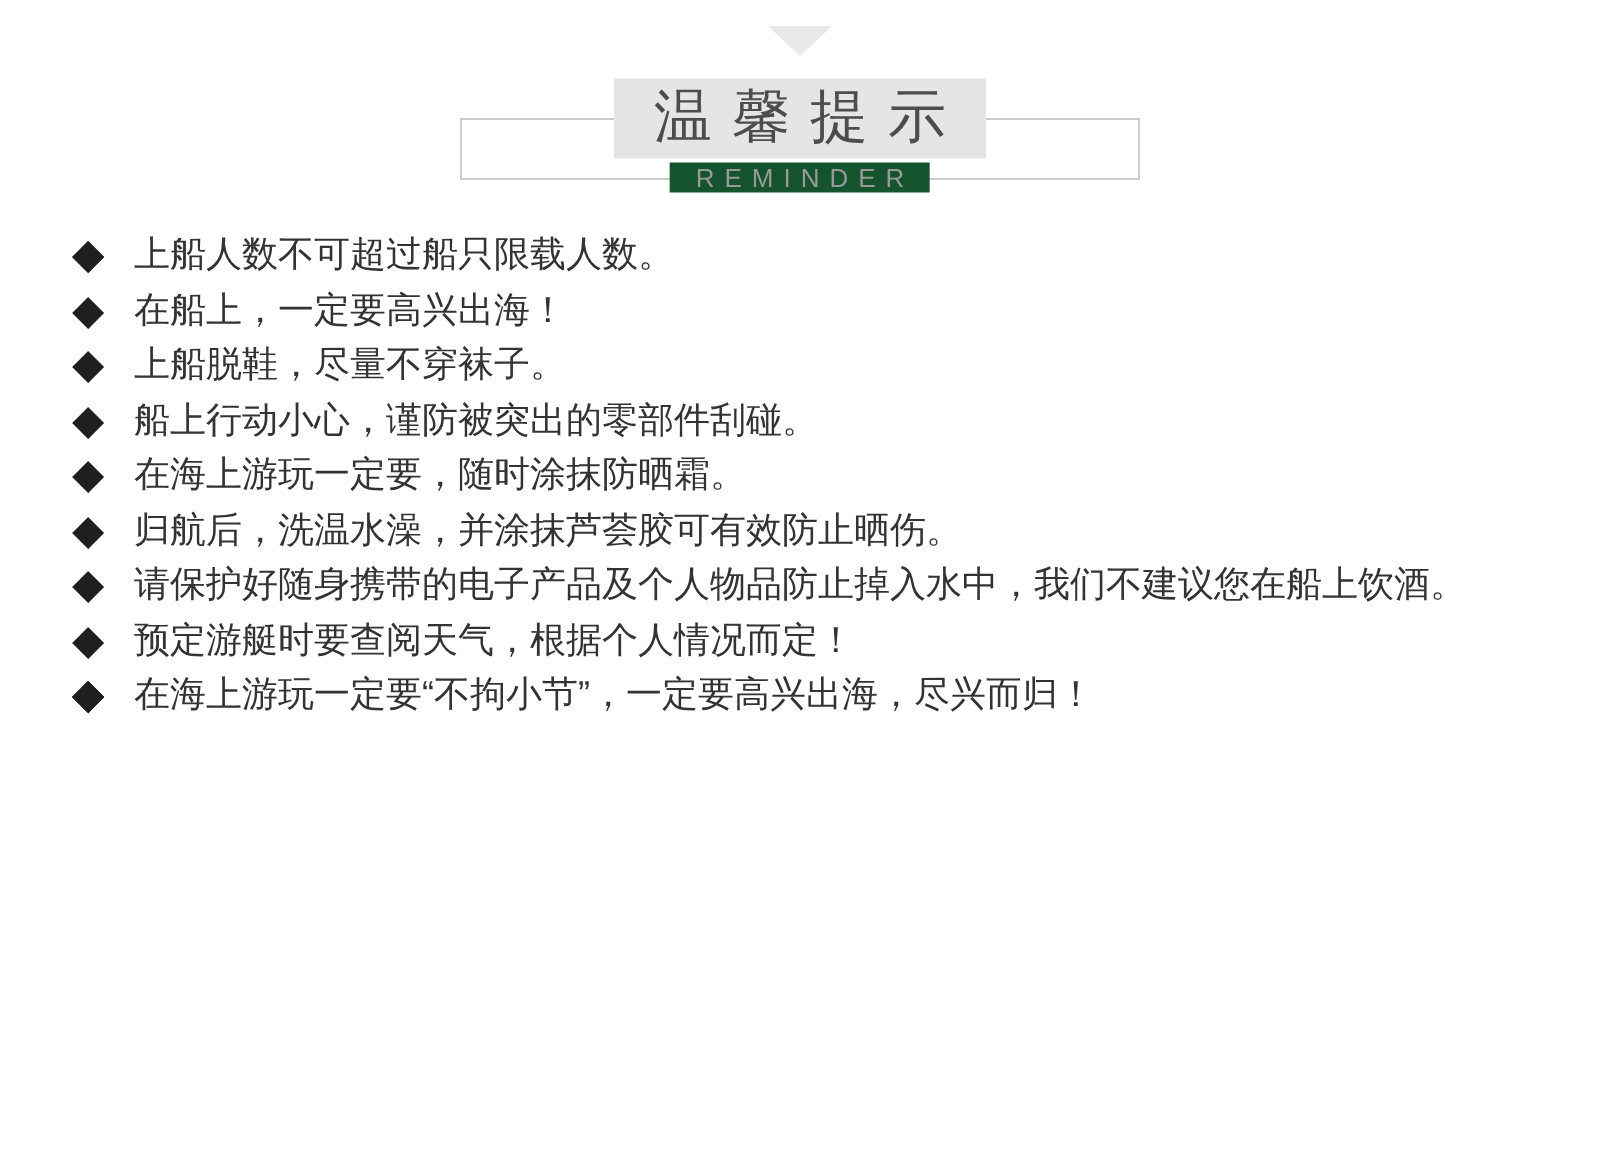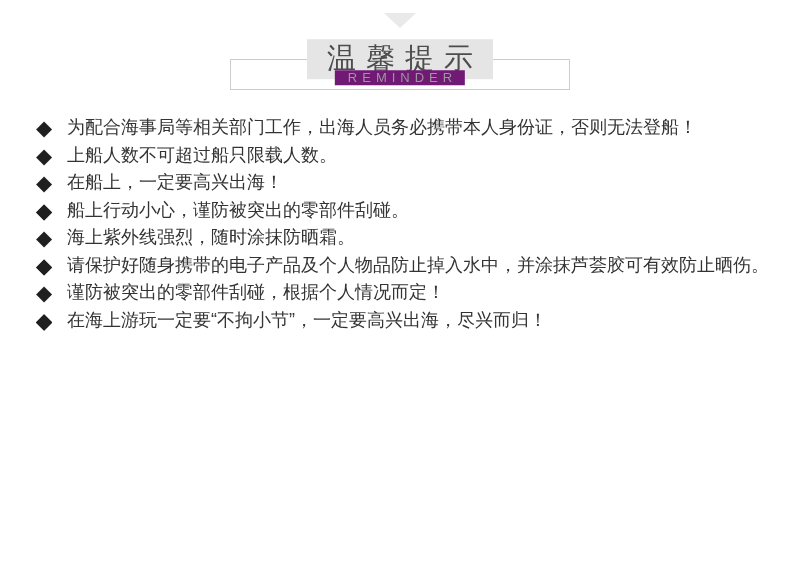--- a/index.html
+++ b/index.html
@@ -38,23 +38,23 @@
     background: #e5e5e5;
     padding: 0 10px 0 20px;
     font-size: 29px;
     font-weight: normal;
     color: #4d4d4d;
     letter-spacing: 10px;
     white-space: nowrap;
   }
   .subtitle {
     position: absolute;
-    bottom: 12px; left: 50%;
+    bottom: 1px; left: 50%;
     transform: translate(-50%, 55%);
-    background: #701a75;
+    background: #14532d;
     padding: 0 8px 0 13px;
     font-size: 13px;
     color: #999999;
     letter-spacing: 5px;
     white-space: nowrap;
   }
 
   
   ul.tips {
     list-style: none;
@@ -85,51 +85,52 @@
   <div class="triangle"></div>
 
   <div class="title-box">
     <span class="title">温馨提示</span>
     <span class="subtitle">REMINDER</span>
   </div>
 
   <ul class="tips">
       <li class="tip">
     <span class="diamond">◆</span>
-    <span class="tip-text">为配合海事局等相关部门工作，出海人员务必携带本人身份证，否则无法登船！</span>
   </li>
       <li class="tip">
     <span class="diamond">◆</span>
     <span class="tip-text">上船人数不可超过船只限载人数。</span>
   </li>
       <li class="tip">
     <span class="diamond">◆</span>
     <span class="tip-text">在船上，一定要高兴出海！</span>
   </li>
       <li class="tip">
     <span class="diamond">◆</span>
+    <span class="tip-text">上船脱鞋，尽量不穿袜子。</span>
   </li>
       <li class="tip">
     <span class="diamond">◆</span>
     <span class="tip-text">船上行动小心，谨防被突出的零部件刮碰。</span>
   </li>
       <li class="tip">
     <span class="diamond">◆</span>
-    <span class="tip-text">海上紫外线强烈，随时涂抹防晒霜。</span>
+    <span class="tip-text">在海上游玩一定要，随时涂抹防晒霜。</span>
   </li>
       <li class="tip">
     <span class="diamond">◆</span>
+    <span class="tip-text">归航后，洗温水澡，并涂抹芦荟胶可有效防止晒伤。</span>
   </li>
       <li class="tip">
     <span class="diamond">◆</span>
-    <span class="tip-text">请保护好随身携带的电子产品及个人物品防止掉入水中，并涂抹芦荟胶可有效防止晒伤。</span>
+    <span class="tip-text">请保护好随身携带的电子产品及个人物品防止掉入水中，我们不建议您在船上饮酒。</span>
   </li>
       <li class="tip">
     <span class="diamond">◆</span>
-    <span class="tip-text">谨防被突出的零部件刮碰，根据个人情况而定！</span>
+    <span class="tip-text">预定游艇时要查阅天气，根据个人情况而定！</span>
   </li>
       <li class="tip">
     <span class="diamond">◆</span>
   </li>
       <li class="tip">
     <span class="diamond">◆</span>
   </li>
       <li class="tip">
     <span class="diamond">◆</span>
   </li>

